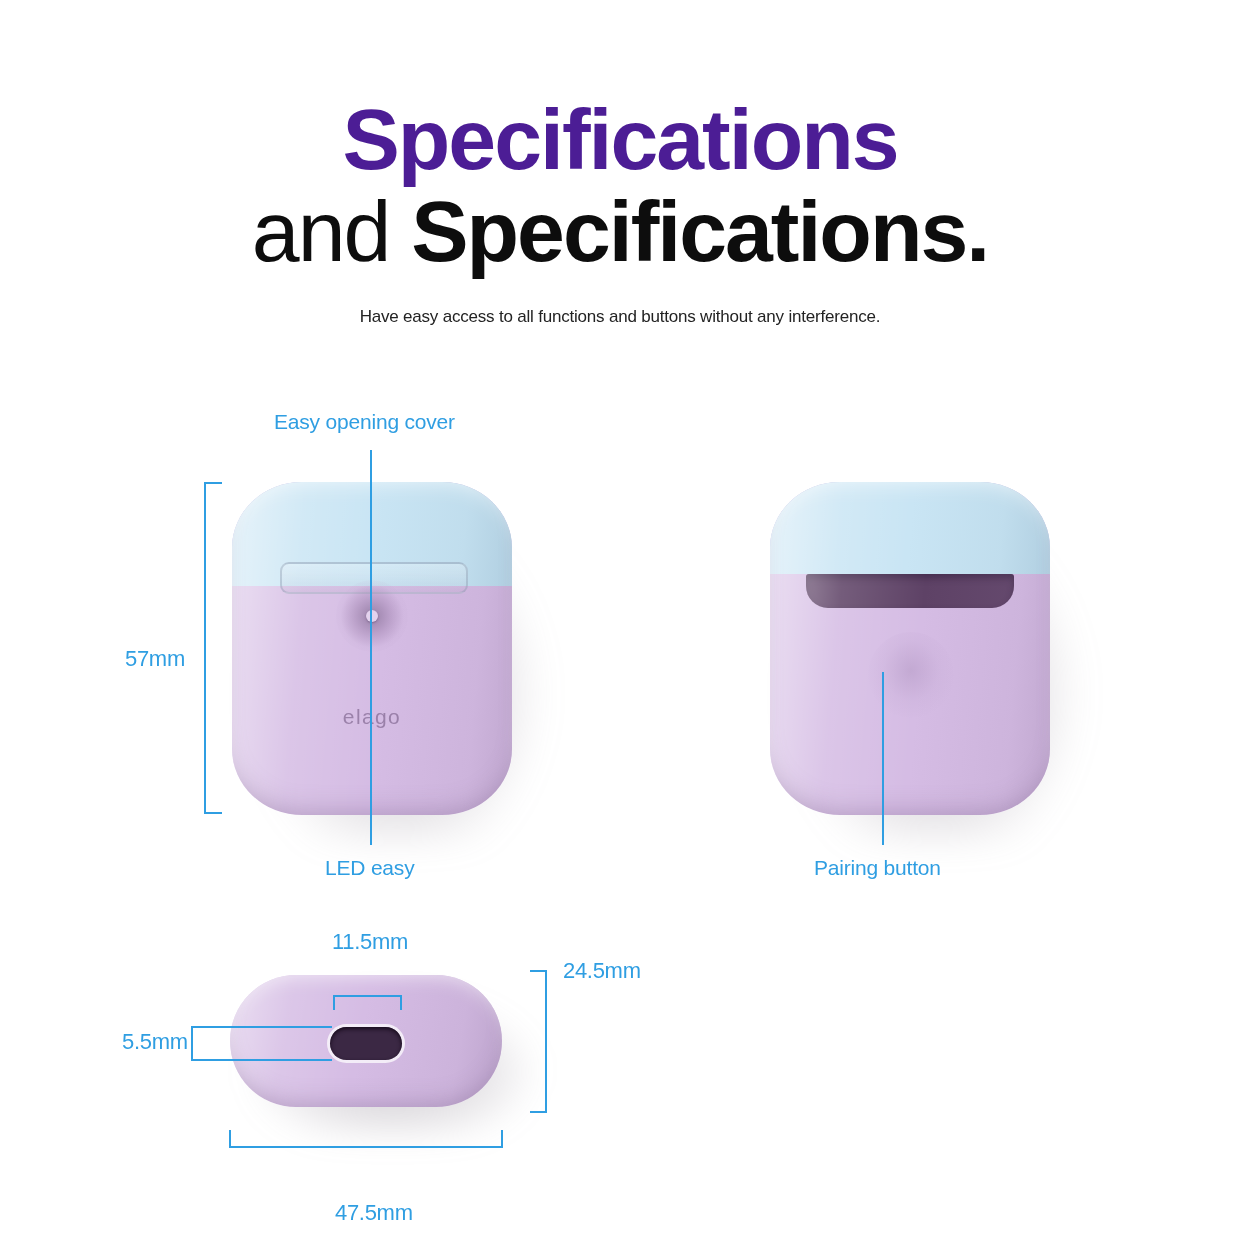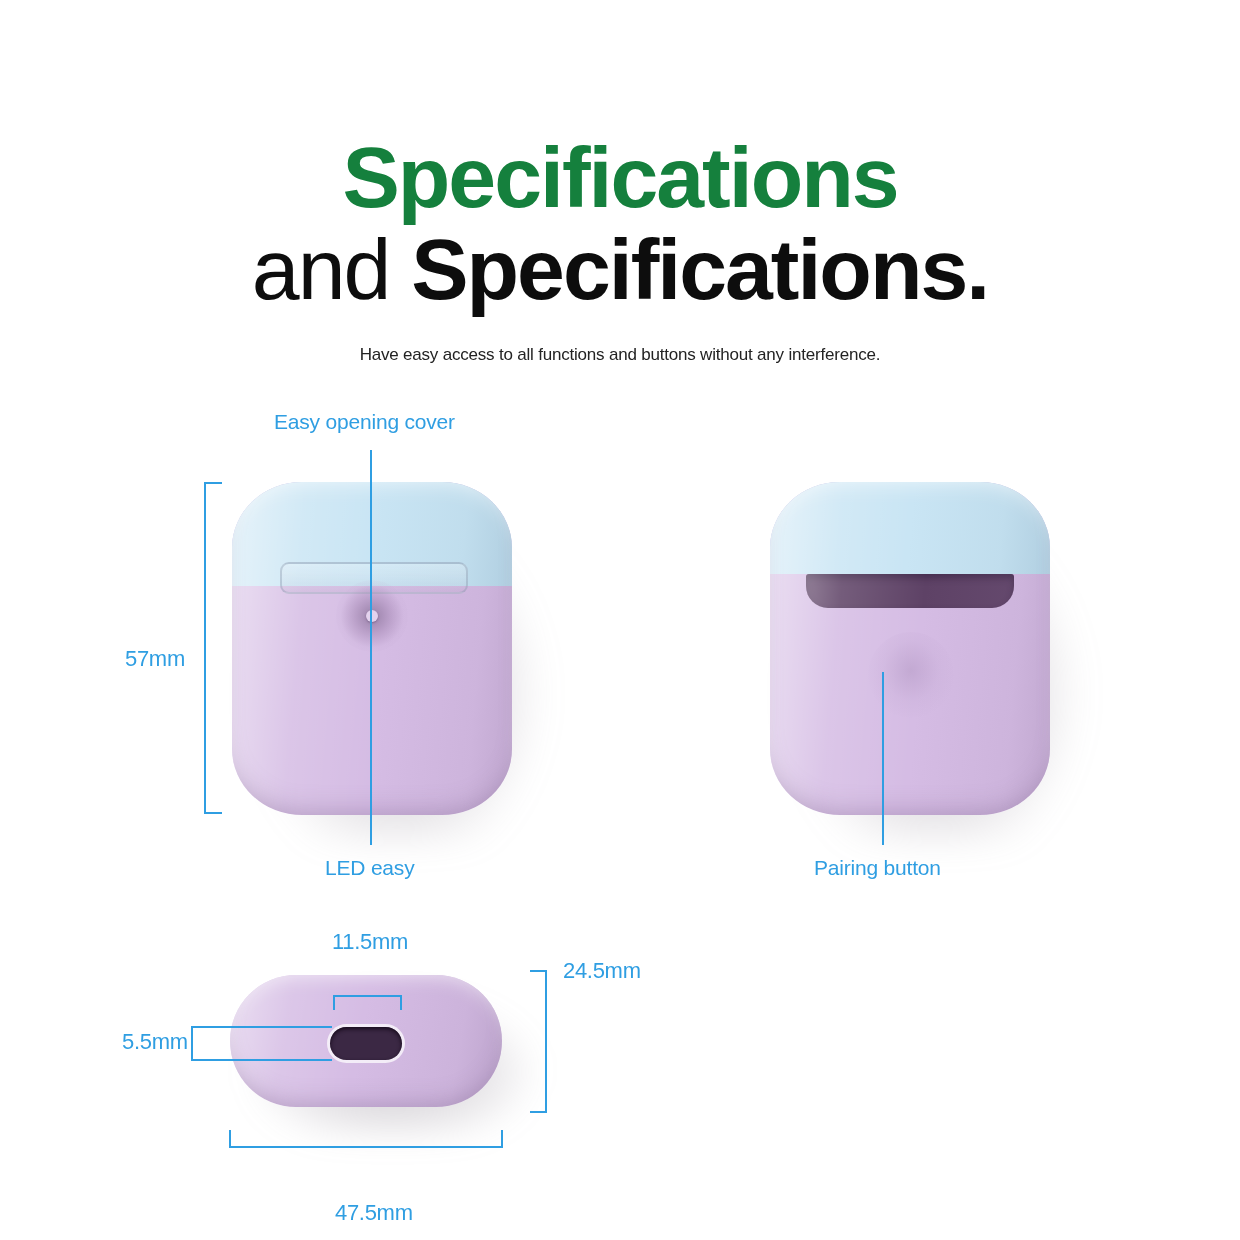--- a/index.html
+++ b/index.html
@@ -24,22 +24,21 @@
     width: 1240px;
     text-align: center;
   }
   .title-line {
     line-height: 1.02;
     letter-spacing: -2px;
   }
   .title-line-1 {
     font-size: 86px;
     font-weight: 700;
-    color: #15803d;
-    margin-top: 38px;
+    color: #4c1d95;
   }
   .title-line-2 {
     font-size: 86px;
     color: #0d0d0d;
     margin-top: 4px;
   }
   .title-light {
     font-weight: 300;
   }
   .title-bold {
@@ -249,20 +248,21 @@
     <div class="lid-sheen"></div>
   </div>
   <div class="body-sheen" style="top:104px; height:229px;"></div>
   <div class="case-inner-shade"></div>
 
   <div class="lid-groove" style="left:48px; top:80px; width:184px; height:28px;"></div>
 
   <div class="led-dimple" style="left:104px; top:98px; width:72px; height:72px;"></div>
   <div class="led-hole" style="left:134px; top:128px; width:12px; height:12px;"></div>
 
+  <div class="elago" style="left:0; top:223px; width:280px;">elago</div>
 </div>
 
 <div class="case-shadow" style="left:790px; top:512px; width:290px; height:330px;"></div>
 
 <div class="case case-body" style="left:770px; top:482px; width:280px; height:333px;">
   <div class="case-lid" style="height:92px;">
     <div class="lid-sheen"></div>
   </div>
   <div class="back-slot" style="left:36px; top:92px; width:208px; height:34px;"></div>
   <div class="body-sheen" style="top:92px; height:241px;"></div>

